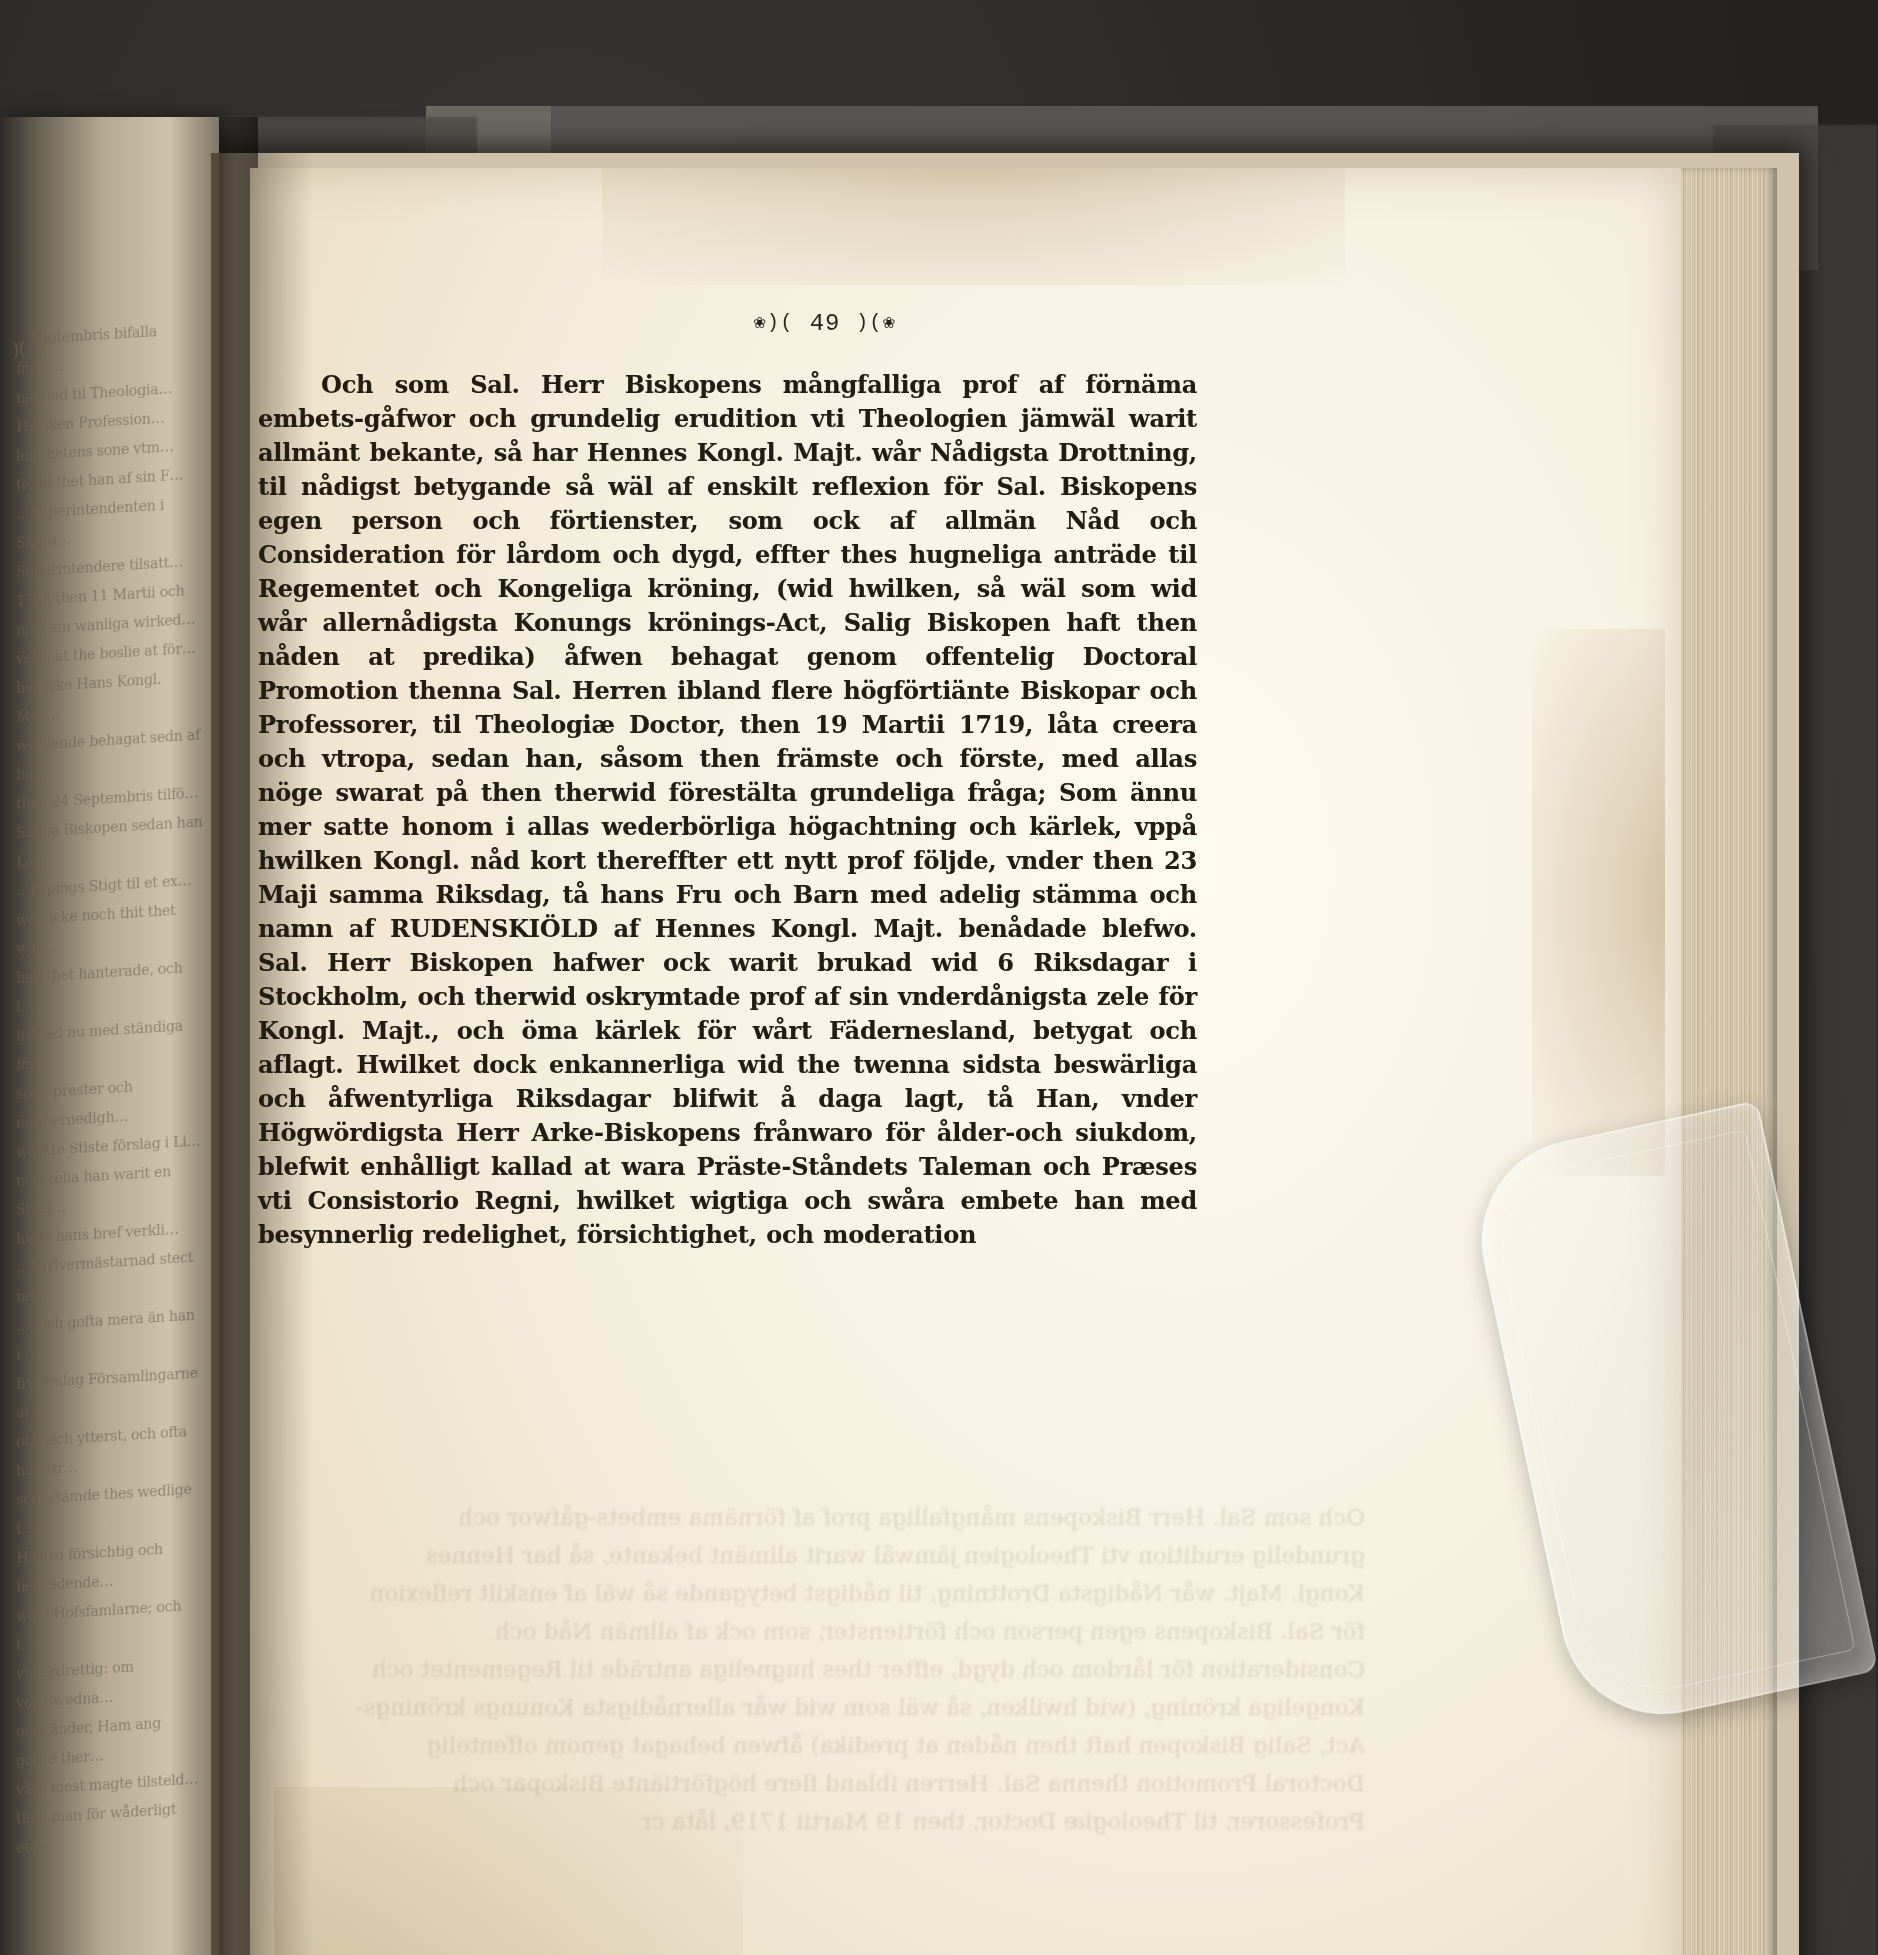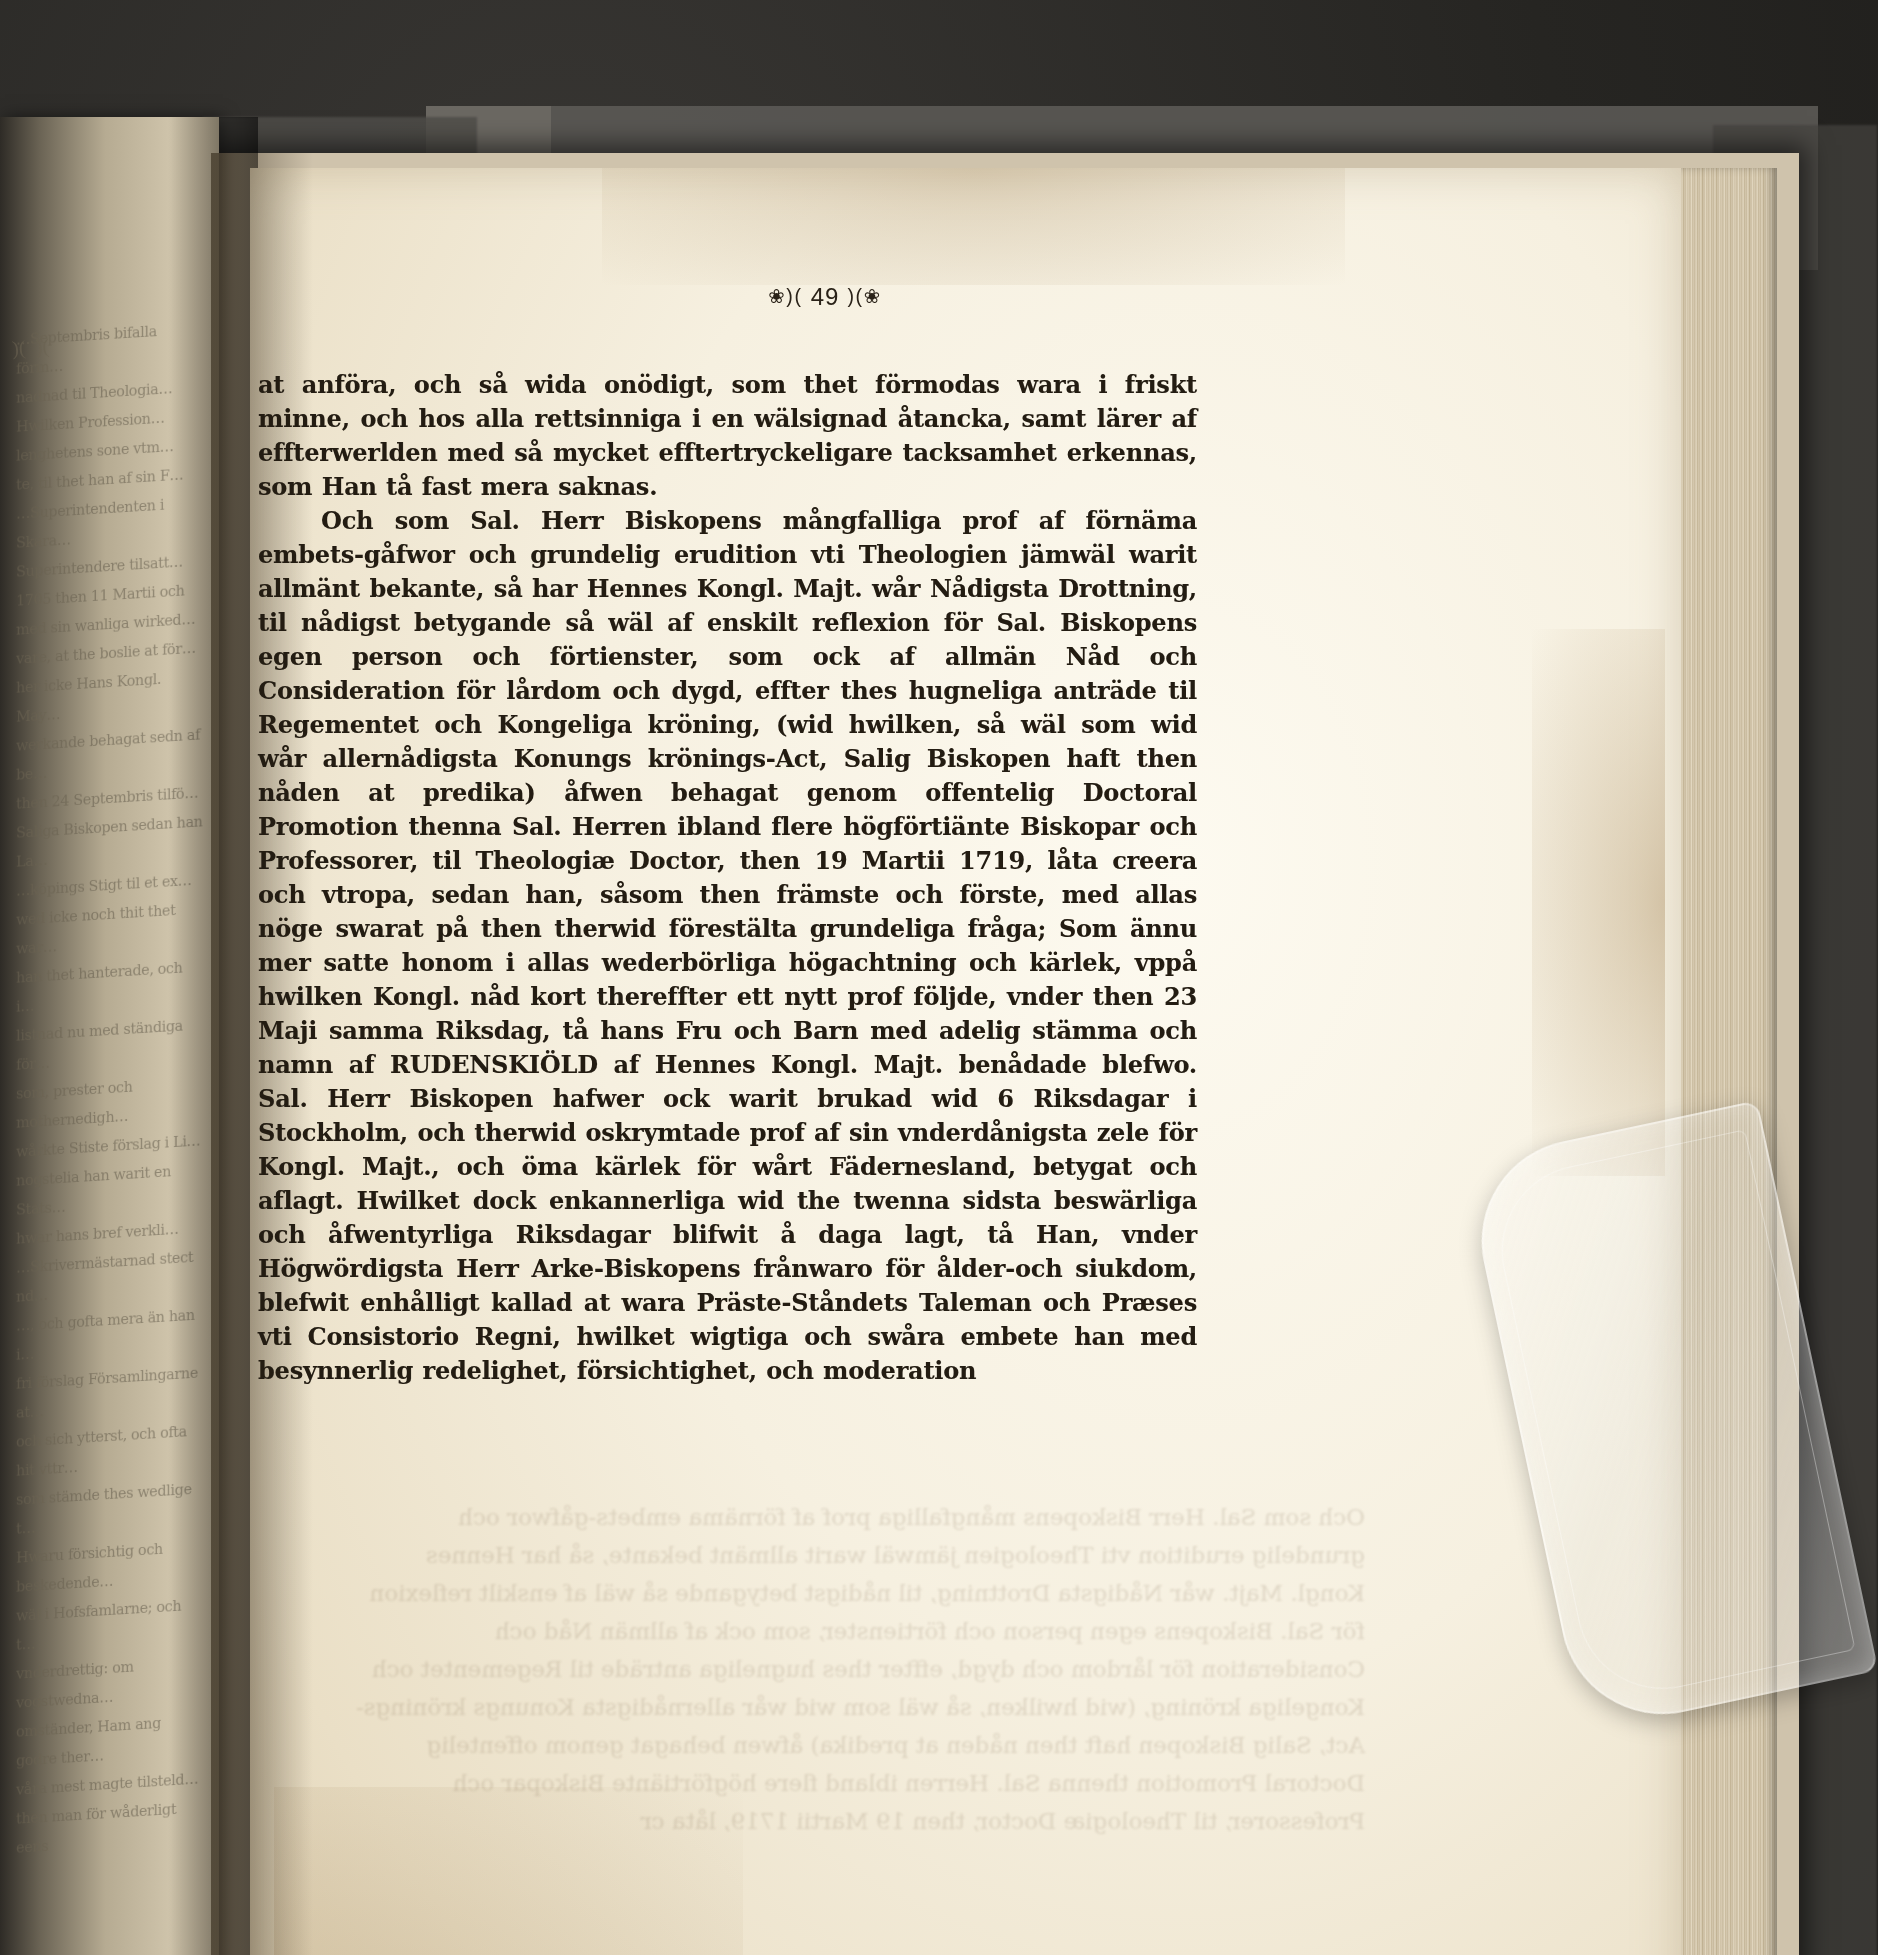--- a/index.html
+++ b/index.html
@@ -154,24 +154,24 @@
   
   .text-col {
     position: absolute;
     left: 258px;
     top: 368px;
     width: 939px;
   }
   .page-header {
     position: absolute;
     left: 700px;
-    top: 283px;
+    top: 310px;
     width: 250px;
     text-align: center;
-    font-family: Liberation Sans, sans-serif;
+    font-family: Liberation Mono, monospace;
     font-size: 24px;
     color: #2a2218;
     letter-spacing: 1.6px;
     white-space: nowrap;
   }
   .page-header .orn {
     font-size: 19.6px;
     vertical-align: 2.3px;
   }
   .page-header .num {
@@ -286,21 +286,20 @@
   <div class="gutter"></div>
 
   <div class="page-header">
     <span class="orn">❀)(</span>
     <span class="num">49</span>
     <span class="orn">)(❀</span>
   </div>
 
   <div class="text-col">
     <div class="body-text">
-      <p>at anföra, och så wida onödigt, som thet förmodas wara i friskt minne, och hos alla rettsinniga i en wälsignad åtancka, samt lärer af effterwerlden med så mycket efftertryckeligare tacksamhet erkennas, som Han tå fast mera saknas.</p>
       <p class="indent">Och som Sal. Herr Biskopens mångfalliga prof af förnäma embets-gåfwor och grundelig erudition vti Theologien jämwäl warit allmänt bekante, så har Hennes Kongl. Majt. wår Nådigsta Drottning, til nådigst betygande så wäl af enskilt reflexion för Sal. Biskopens egen person och förtienster, som ock af allmän Nåd och Consideration för lårdom och dygd, effter thes hugneliga anträde til Regementet och Kongeliga kröning, (wid hwilken, så wäl som wid wår allernådigsta Konungs krönings-Act, Salig Biskopen haft then nåden at predika) åfwen behagat genom offentelig Doctoral Promotion thenna Sal. Herren ibland flere högförtiänte Biskopar och Professorer, til Theologiæ Doctor, then 19 Martii 1719, låta creera och vtropa, sedan han, såsom then främste och förste, med allas nöge swarat på then therwid förestälta grundeliga fråga; Som ännu mer satte honom i allas wederbörliga högachtning och kärlek, vppå hwilken Kongl. nåd kort thereffter ett nytt prof följde, vnder then 23 Maji samma Riksdag, tå hans Fru och Barn med adelig stämma och namn af RUDENSKIÖLD af Hennes Kongl. Majt. benådade blefwo. Sal. Herr Biskopen hafwer ock warit brukad wid 6 Riksdagar i Stockholm, och therwid oskrymtade prof af sin vnderdånigsta zele för Kongl. Majt., och öma kärlek för wårt Fädernesland, betygat och aflagt. Hwilket dock enkannerliga wid the twenna sidsta beswärliga och åfwentyrliga Riksdagar blifwit å daga lagt, tå Han, vnder Högwördigsta Herr Arke-Biskopens frånwaro för ålder-och siukdom, blefwit enhålligt kallad at wara Präste-Ståndets Taleman och Præses vti Consistorio Regni, hwilket wigtiga och swåra embete han med besynnerlig redelighet, försichtighet, och moderation</p>
     </div>
   </div>
 
   <div class="ruler">
     <div class="ruler-inner"></div>
   </div>
 
 </div>
 

